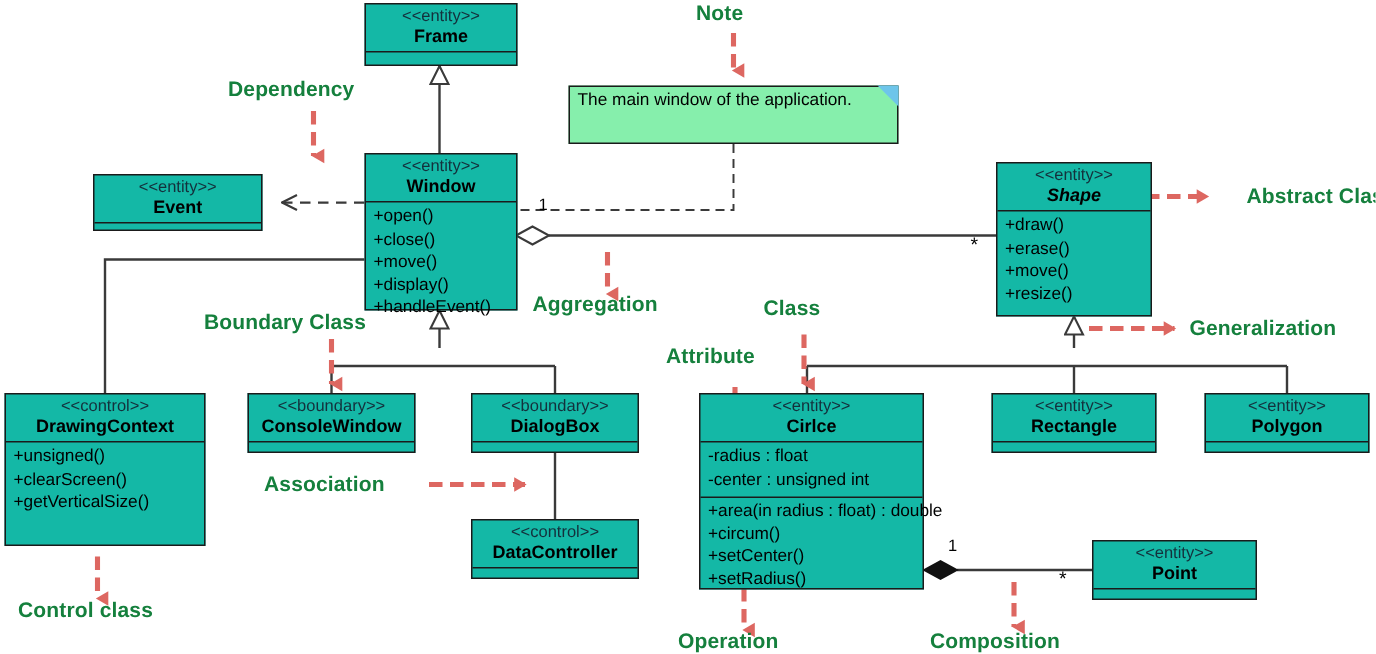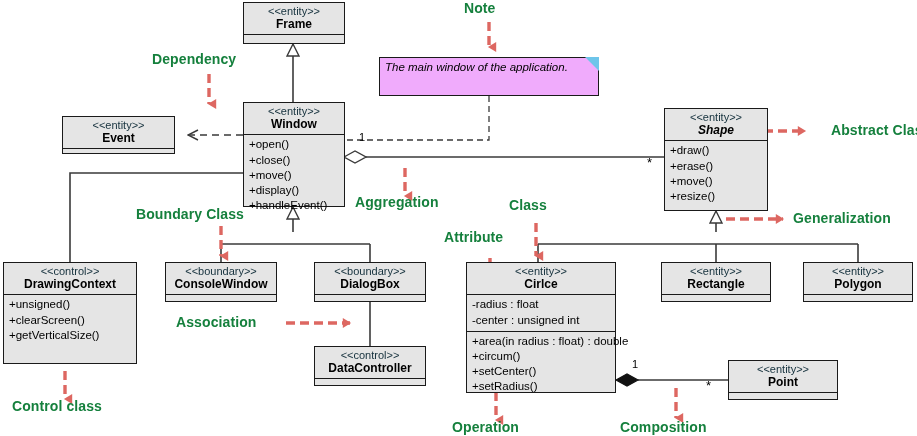--- a/index.html
+++ b/index.html
@@ -2,32 +2,32 @@
 <html><head>
 <meta charset="utf-8">
 <style>
   html,body{margin:0;padding:0;background:#ffffff;}
   body{width:917px;height:436px;position:relative;overflow:hidden;
        font-family:"Liberation Sans", sans-serif;}
   #canvas{position:absolute;left:0;top:0;width:917px;height:436px;}
 
   
   .cls{position:absolute;box-sizing:border-box;border:1.5px solid #1a1a1a;
-       background:#e5e5e5;}
+       background:#14b8a6;}
   .cls .hdr{padding:2px 4px 3px 4px;text-align:center;line-height:1.15;}
   .cls .stereo{font-size:11px;color:#14303c;}
   .cls .nm{font-size:12px;font-weight:bold;color:#000;}
   .cls .nm.abstract{font-style:italic;}
   .cls .sec{border-top:1.5px solid #1a1a1a;padding:2px 4px 3px 5px;}
   .cls .sec.empty{min-height:12px;padding:0;}
   .cls .mem{font-size:11.5px;color:#000;line-height:1.32;white-space:nowrap;}
 
   
-  .note{position:absolute;box-sizing:border-box;background:#f0abfc;
-        border:1.5px solid #1a1a1a;font-style:italic;}
+  .note{position:absolute;box-sizing:border-box;background:#86efac;
+        border:1.5px solid #1a1a1a;}
   .note .txt{font-size:11.5px;color:#000;padding:3px 5px;white-space:nowrap;}
   .note .foldline{position:absolute;right:-1px;top:-1px;width:0;height:0;
         border-left:14px solid transparent;border-top:14px solid #6ec5ea;}
 
   
   .anno{position:absolute;color:#15803d;font-size:14px;font-weight:bold;
         white-space:nowrap;letter-spacing:.1px;}
 
   
   .mult{position:absolute;font-size:11px;color:#000;}

